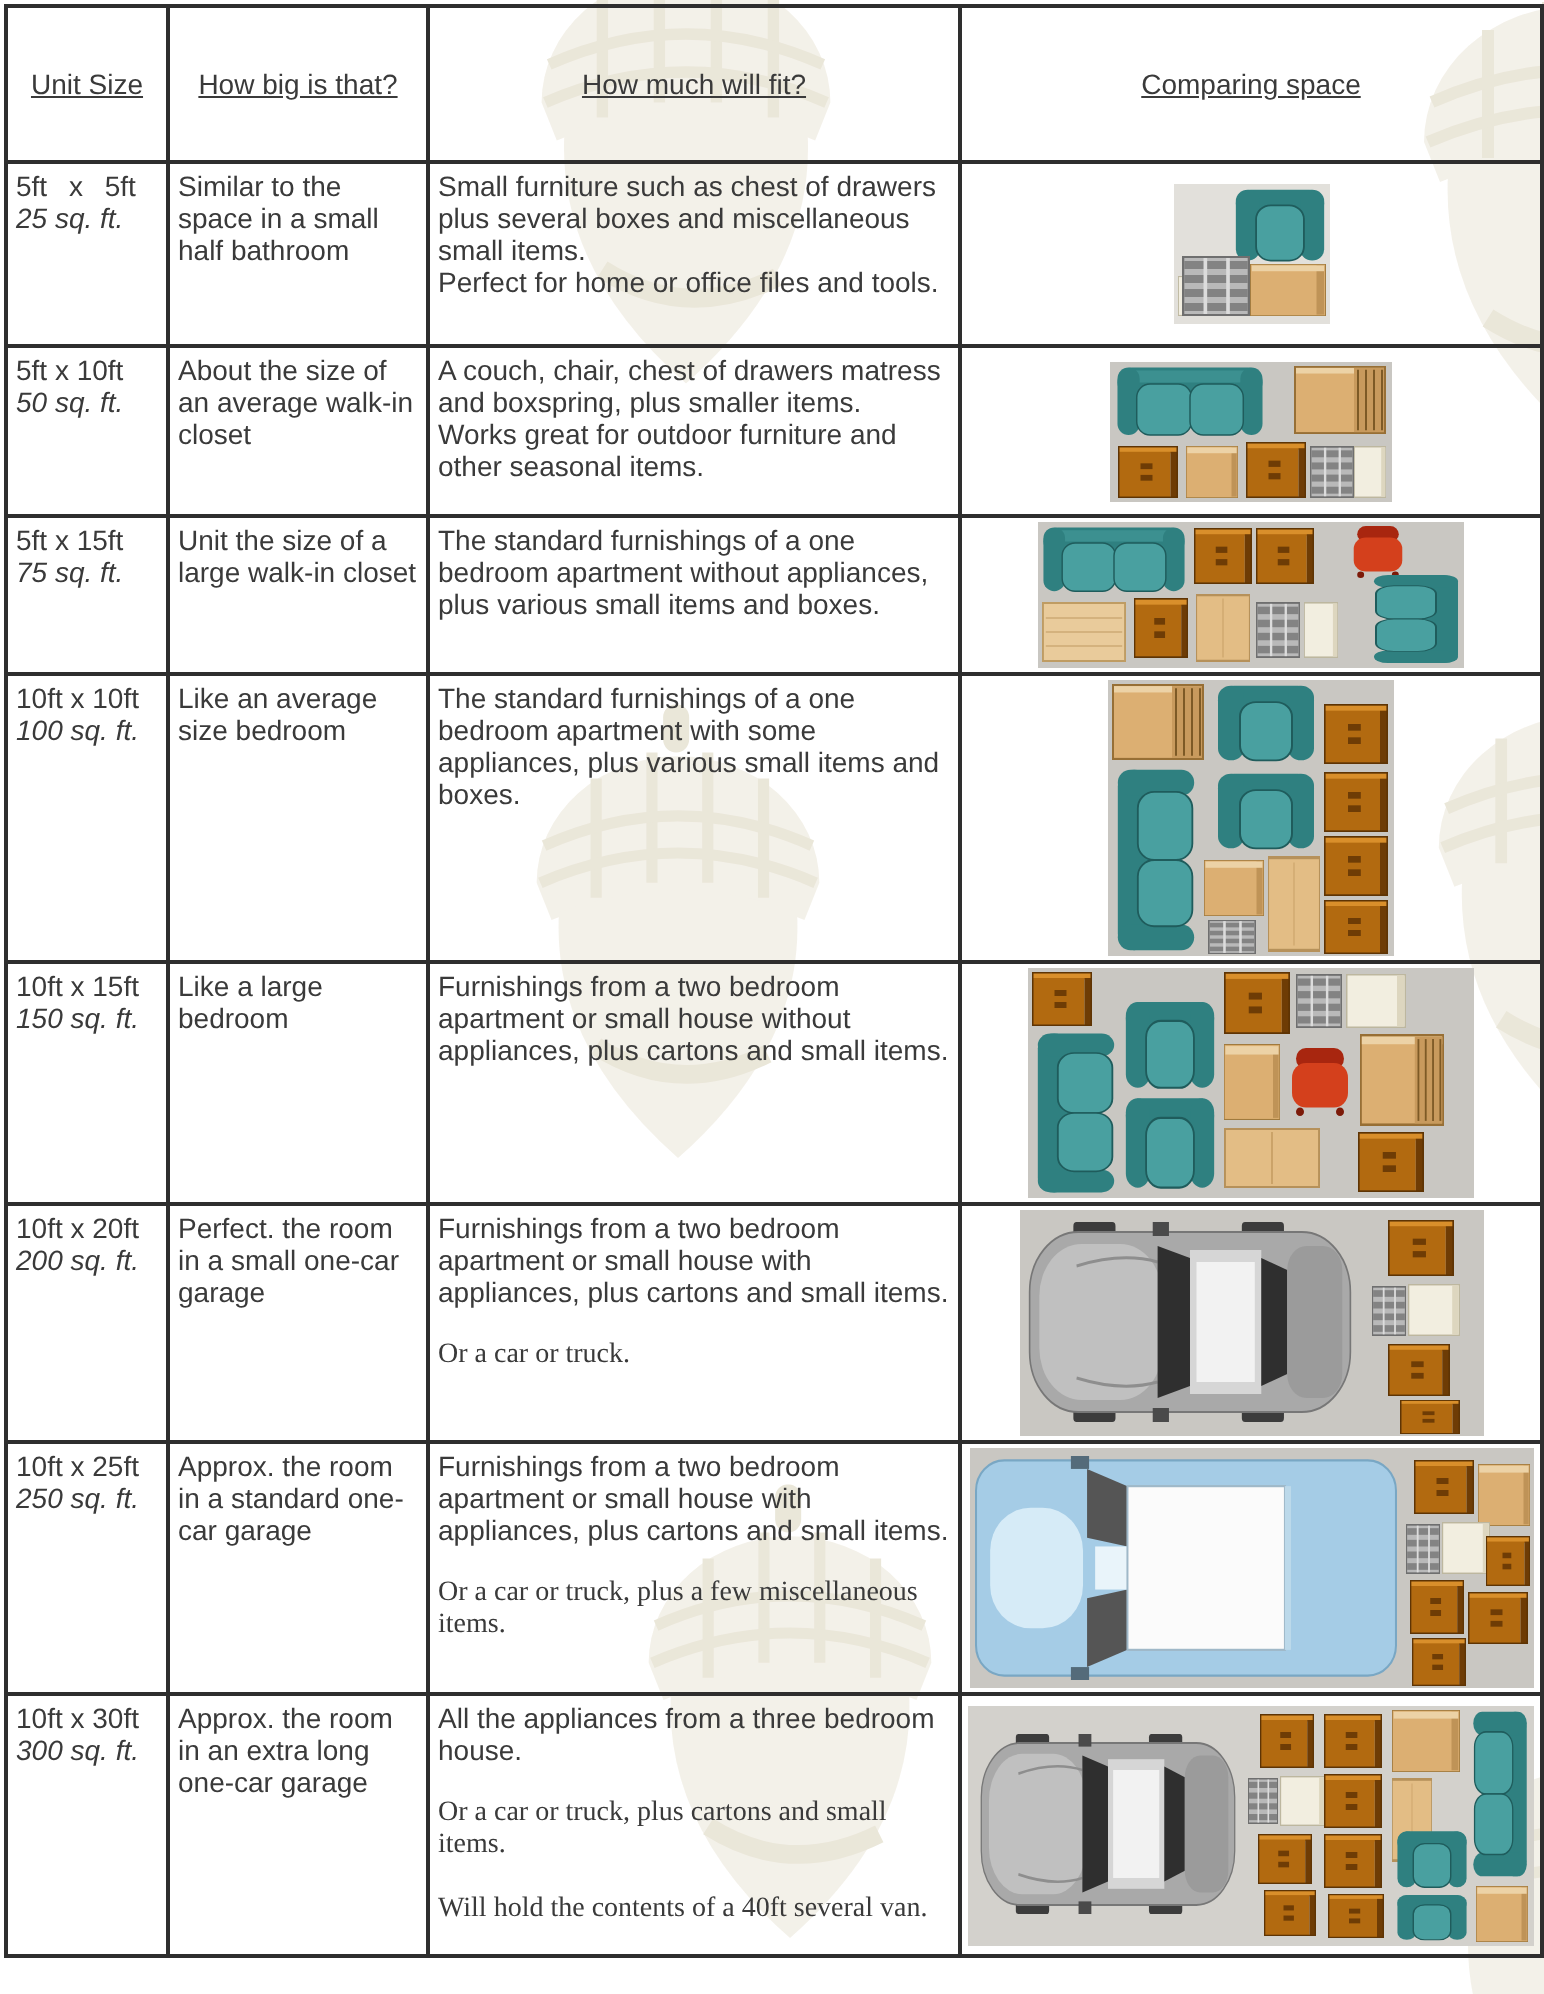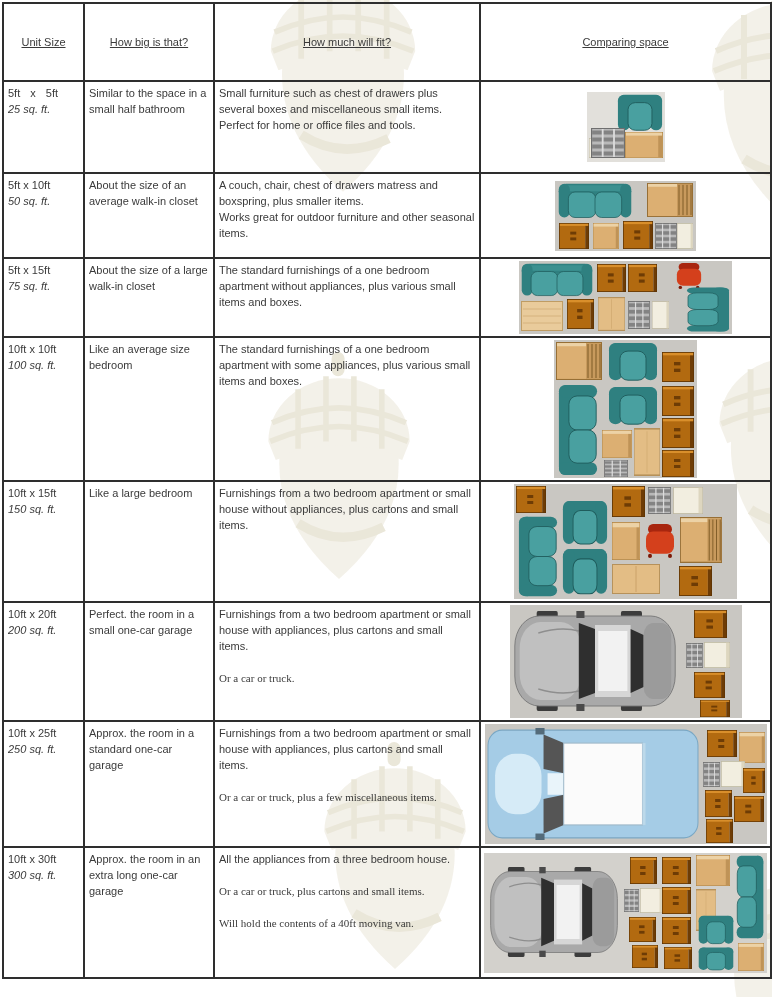--- a/index.html
+++ b/index.html
@@ -15,21 +15,21 @@
   .wm{position:absolute;opacity:.85;}
   
   table.size-table{
     position:relative;z-index:1;
     border-collapse:collapse;table-layout:fixed;
     margin:2px 0 0 2px;width:768px;background:transparent;
   }
   .size-table th,.size-table td{
     border:2px solid #2e2e2e;vertical-align:top;
     padding:3px 4px;background:transparent;
-    font-size:11px;line-height:16px;font-weight:normal;margin-top:16px;
+    font-size:14px;line-height:16px;font-weight:normal;margin-top:16px;
   }
   .size-table col.c1{width:81px}
   .size-table col.c2{width:130px}
   .size-table col.c3{width:266px}
   .size-table col.c4{width:291px}
   .size-table thead tr{height:78px}
   .size-table th{text-align:center;vertical-align:middle;}
   .hdr{text-decoration:underline;}
   tbody tr:nth-child(1){height:92px}
   tbody tr:nth-child(2){height:85px}
@@ -245,21 +245,21 @@
             <use href="#sym-box-white" x="122" y="42" width="16" height="26"></use>
           </svg>
         </td>
       </tr>
 
       <tr>
         <td>
           <div class="unit">5ft x 15ft</div>
           <div class="area">75 sq. ft.</div>
         </td>
-        <td>About the size of a large walk-in closet</td>
+        <td>Unit the size of a large walk-in closet</td>
         <td>
           <p>The standard furnishings of a one bedroom apartment without appliances, plus various small items and boxes.</p>
         </td>
         <td class="img-cell">
           <svg class="scene" width="213" height="73" viewBox="0 0 213 73">
             <rect width="213" height="73" fill="var(--floor-gray)"></rect>
             <use href="#sym-couch-h" x="2" y="2" width="72" height="34"></use>
             <use href="#sym-mattress" x="2" y="40" width="42" height="30"></use>
             <use href="#sym-box" x="48" y="38" width="27" height="30"></use>
             <use href="#sym-box" x="78" y="3" width="29" height="28"></use>
@@ -381,21 +381,21 @@
 
       <tr>
         <td>
           <div class="unit">10ft x 30ft</div>
           <div class="area">300 sq. ft.</div>
         </td>
         <td>Approx. the room in an extra long one-car garage</td>
         <td>
           <p>All the appliances from a three bedroom house.</p>
           <p class="gap">Or a car or truck, plus cartons and small items.</p>
-          <p class="gap">Will hold the contents of a 40ft moving van.</p>
+          <p class="gap">Will hold the contents of a 40ft several van.</p>
         </td>
         <td class="img-cell">
           <svg class="scene" width="283" height="120" viewBox="0 0 283 120">
             <rect width="283" height="120" fill="#d3d1cc"></rect>
             <use href="#sym-car" x="6" y="14" width="128" height="90"></use>
             <use href="#sym-box" x="146" y="4" width="27" height="27"></use>
             <use href="#sym-box" x="178" y="4" width="29" height="27"></use>
             <use href="#sym-dresser" x="140" y="36" width="15" height="23"></use>
             <use href="#sym-box-white" x="156" y="35" width="23" height="25"></use>
             <use href="#sym-box" x="178" y="34" width="29" height="27"></use>

